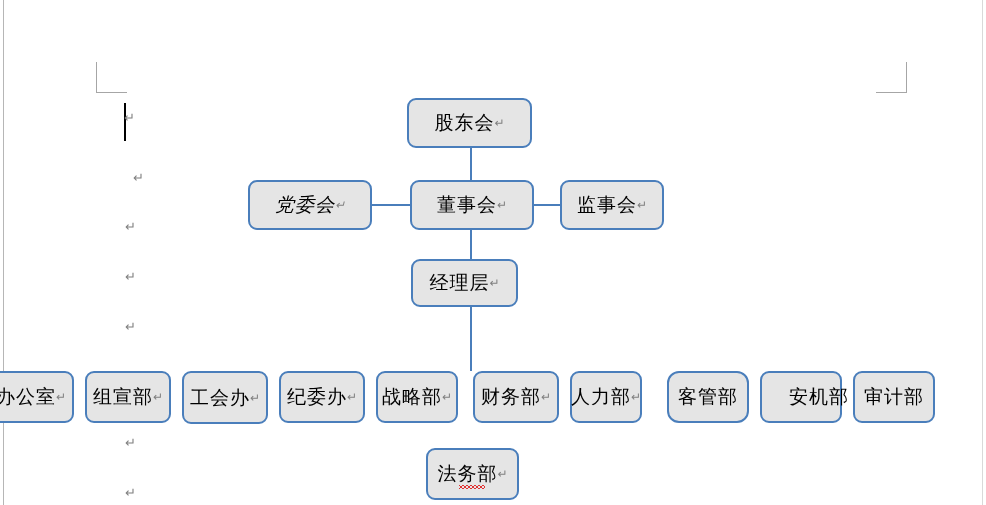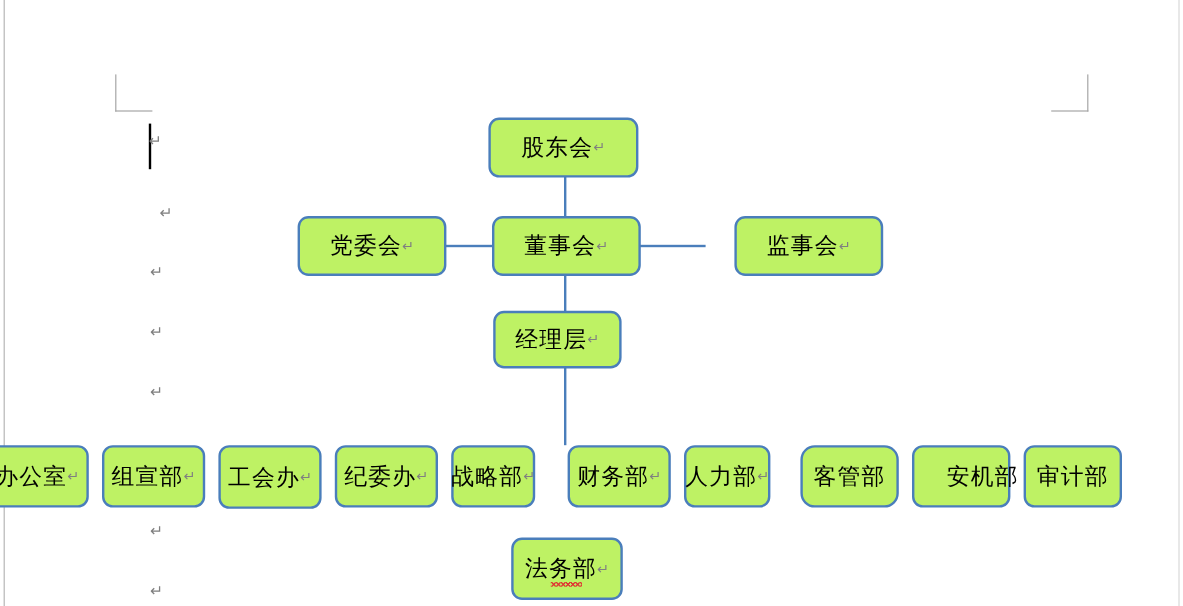--- a/index.html
+++ b/index.html
@@ -75,21 +75,21 @@
   }
   .conn.v { width: 2px; }
   .conn.h { height: 2px; }
 
   
   .node {
     position: absolute;
     box-sizing: border-box;
     border: 2px solid #4a7ebb;
     border-radius: 9px;
-    background: #bef264;
+    background: #e5e5e5;
     display: flex;
     align-items: center;
     justify-content: center;
     color: #000000;
     font-size: 19px;
     letter-spacing: 1px;
     white-space: nowrap;
   }
   .node .label { position: relative; display: inline-block; }
   .node .pmark {
@@ -141,49 +141,49 @@
   <div class="conn h" style="left:533px; top:204px; width:55px;"></div>
 
   <div class="conn v" style="left:470px; top:228px; height:32px;"></div>
 
   <div class="conn v" style="left:470px; top:306px; height:65px;"></div>
 
   <div class="node" style="left:407px; top:98px; width:125px; height:50px;">
     <span class="label"><span>股东会</span><span class="pmark">↵</span></span>
   </div>
 
-  <div class="node" style="left:248px; top:180px; width:124px; height:50px;">
+  <div class="node" style="left:248px; top:180px; width:124px; height:50px;font-style:italic;">
     <span class="label"><span>党委会</span><span class="pmark">↵</span></span>
   </div>
 
   <div class="node" style="left:410px; top:180px; width:124px; height:50px;">
     <span class="label"><span>董事会</span><span class="pmark">↵</span></span>
   </div>
 
-  <div class="node" style="left:612px; top:180px; width:124px; height:50px;">
+  <div class="node" style="left:560px; top:180px; width:104px; height:50px;">
     <span class="label"><span>监事会</span><span class="pmark">↵</span></span>
   </div>
 
   <div class="node" style="left:411px; top:259px; width:107px; height:48px;">
     <span class="label"><span>经理层</span><span class="pmark">↵</span></span>
   </div>
 
   <div class="node" style="left:-12px; top:371px; width:86px; height:52px;">
     <span class="label"><span>办公室</span><span class="pmark">↵</span></span>
   </div>
   <div class="node" style="left:85px; top:371px; width:86px; height:52px;">
     <span class="label"><span>组宣部</span><span class="pmark">↵</span></span>
   </div>
   <div class="node" style="left:182px; top:371px; width:86px; height:53px;">
     <span class="label"><span>工会办</span><span class="pmark">↵</span></span>
   </div>
   <div class="node" style="left:279px; top:371px; width:86px; height:52px;">
     <span class="label"><span>纪委办</span><span class="pmark">↵</span></span>
   </div>
-  <div class="node" style="left:376px; top:371px; width:70px; height:52px;">
+  <div class="node" style="left:376px; top:371px; width:82px; height:52px;">
     <span class="label"><span>战略部</span><span class="pmark">↵</span></span>
   </div>
   <div class="node" style="left:473px; top:371px; width:86px; height:52px;">
     <span class="label"><span>财务部</span><span class="pmark">↵</span></span>
   </div>
   <div class="node" style="left:570px; top:371px; width:72px; height:52px;">
     <span class="label"><span>人力部</span><span class="pmark">↵</span></span>
   </div>
   <div class="node" style="left:667px; top:371px; width:82px; height:52px;border-radius:12px;">
     <span class="label"><span>客管部</span><span class="pmark"></span></span>

